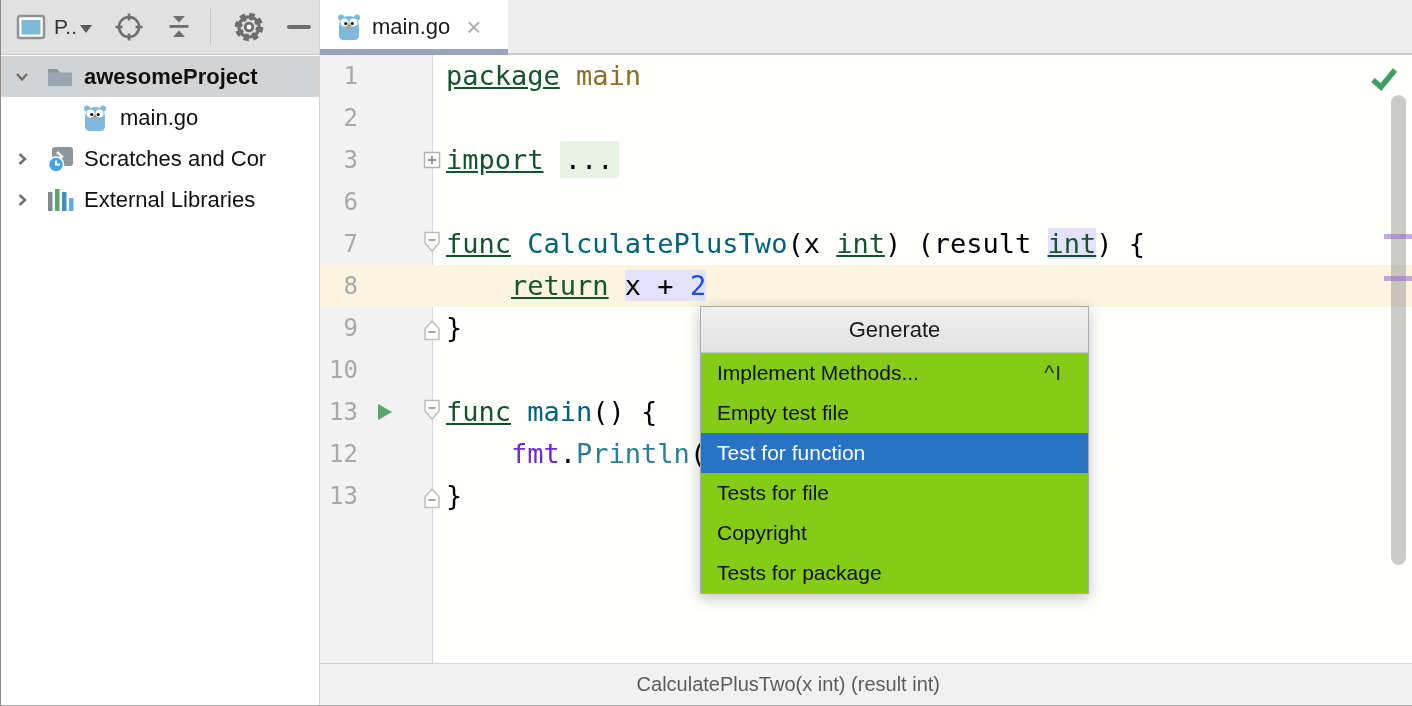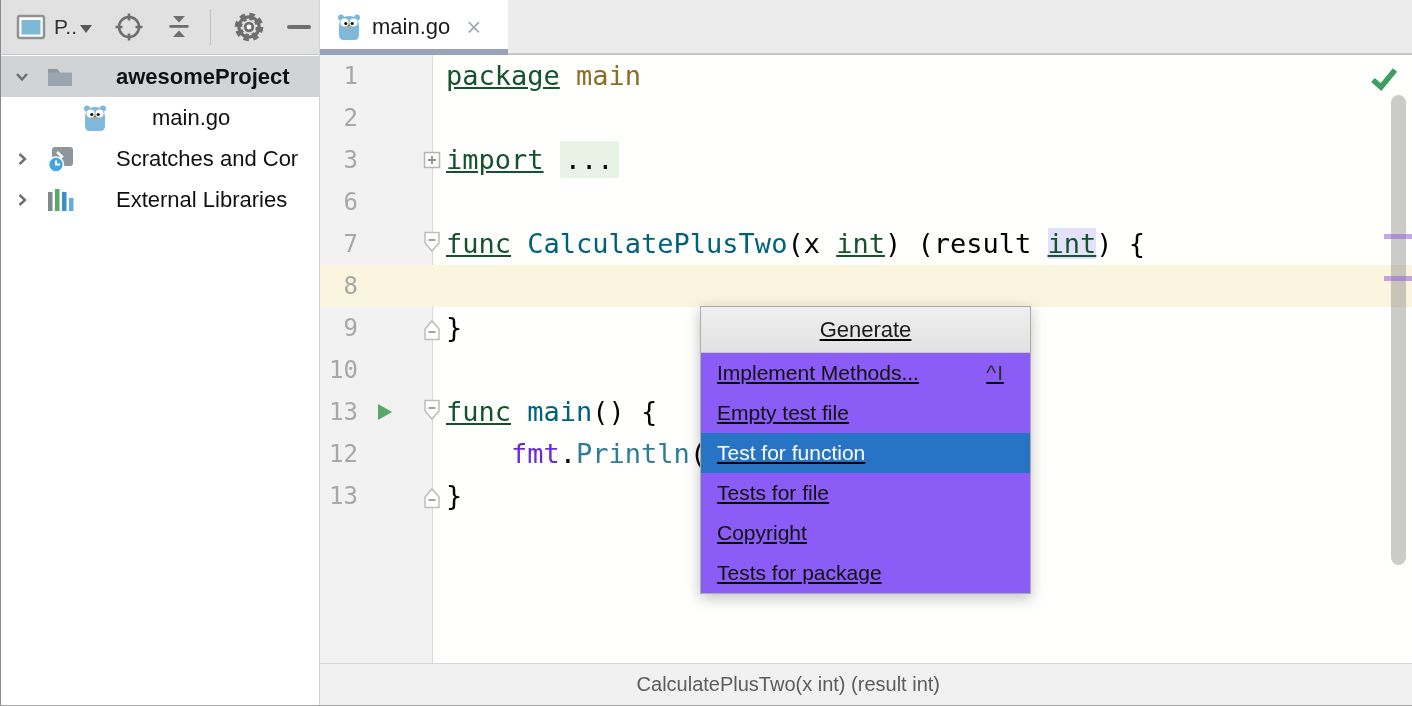--- a/index.html
+++ b/index.html
@@ -17,21 +17,21 @@
          border-top:8px solid #595959;margin-left:3px;margin-top:4px;}
   .tbtn{margin-left:20px;display:flex;align-items:center;}
   .tsep{width:1px;height:36px;background:#C2C2C2;margin-left:18px;}
   .hidebar{width:24px;height:4px;background:#6E6E6E;border-radius:2px;}
   .tree{padding-top:1px;}
   .trow{height:41px;display:flex;align-items:center;padding-left:12px;font-size:22px;color:#101010;}
   .trow.selected{background:#D2D3D4;}
   .chev{width:34px;display:flex;align-items:center;}
   .ticon{width:38px;display:flex;align-items:center;}
   .indent{width:70px;}
-  .tlabel{white-space:nowrap;overflow:hidden;margin-left:32px;}
+  .tlabel{white-space:nowrap;overflow:hidden;}
   .tlabel.bold{font-weight:bold;}
   
   .editor{position:absolute;left:320px;top:0;right:0;bottom:0;}
   .tabstrip{height:55px;background:#ECECEC;border-bottom:2px solid #C8C8C8;
             box-sizing:border-box;display:flex;}
   .tab{width:188px;height:53px;background:#FFFFFF;display:flex;align-items:center;
        padding-left:16px;box-sizing:border-box;position:relative;}
   .tab::after{content:'';position:absolute;left:0;right:0;bottom:-2px;height:6px;background:#9AA3BC;}
   .tab-title{font-size:22px;color:#1B1B1B;margin-left:10px;}
   .tab-close{margin-left:16px;color:#A9AEB4;font-size:26px;line-height:20px;}
@@ -51,22 +51,22 @@
   .c-kw{color:#14532d;text-decoration:underline;} .c-fn{color:#00627A;} .c-call{color:#2E7D94;}
   .c-num{color:#1750EB;} .c-pkg{color:#8A6E28;} .c-fmt{color:#6d28d9;}
   .bg-lav{background:#E3E1FC;}
   .bg-green{background:#E9F3E5;padding:3px 5px;border-radius:2px;}
   .check{position:absolute;right:14px;top:11px;}
   .scrollbar{position:absolute;right:6px;top:40px;width:15px;height:470px;
              background:rgba(125,125,125,0.40);border-radius:8px;}
   .stripe{position:absolute;right:0;width:28px;height:5px;background:rgba(147,96,216,0.55);}
   .stripe.s1{top:179px;} .stripe.s2{top:221px;}
   
-  .menu{position:absolute;left:380px;top:251px;width:331px;background:#8b5cf6;
-        border:1px solid #ACACAC;box-shadow:0 4px 14px rgba(0,0,0,0.25);z-index:20;box-sizing:border-box;text-decoration:underline;}
+  .menu{position:absolute;left:380px;top:251px;width:389px;background:#84cc16;
+        border:1px solid #ACACAC;box-shadow:0 4px 14px rgba(0,0,0,0.25);z-index:20;box-sizing:border-box;}
   .menu-header{height:46px;background:linear-gradient(#EFEFEF,#E2E2E2);border-bottom:1px solid #C9C9C9;
                display:flex;align-items:center;justify-content:center;font-size:22px;color:#1A1A1A;
                box-sizing:border-box;}
   .menu-item{height:40px;display:flex;align-items:center;justify-content:space-between;
              padding:0 26px 0 16px;font-size:21px;color:#101010;}
   .menu-item.selected{background:#2874C4;color:#FFFFFF;}
   .mi-shortcut{color:#2B2B2B;font-size:21px;letter-spacing:1px;}
   
   .statusbar{position:absolute;left:320px;right:0;bottom:0;height:43px;background:#F1F1F1;
              border-top:1px solid #D6D6D6;box-sizing:border-box;}
@@ -237,20 +237,21 @@
             <div class="fold">
               <svg width="22" height="26" viewBox="0 0 22 26">
                 <path d="M4 1.5 H18 V12 L11 20 L4 12 Z" fill="#FFFFFF" stroke="#BDBDBD" stroke-width="1.5"></path>
                 <path d="M7.5 9 H14.5" stroke="#9A9A9A" stroke-width="1.8"></path>
               </svg>
             </div>
             <div class="codeline"><span class="c-kw">func</span><span> </span><span class="c-fn">CalculatePlusTwo</span><span>(x </span><span class="c-kw">int</span><span>) (result </span><span class="c-kw bg-lav">int</span><span>) {</span></div>
           </div>
           <div class="eline current">
             <div class="lnum">8</div>
+            <div class="codeline"><span>    </span><span class="c-kw">return</span><span> </span><span class="bg-lav">x + </span><span class="c-num bg-lav">2</span></div>
           </div>
           <div class="eline">
             <div class="lnum">9</div>
             <div class="fold">
               <svg width="22" height="26" viewBox="0 0 22 26">
                 <path d="M4 24.5 H18 V14 L11 6 L4 14 Z" fill="#FFFFFF" stroke="#BDBDBD" stroke-width="1.5"></path>
                 <path d="M7.5 17 H14.5" stroke="#9A9A9A" stroke-width="1.8"></path>
               </svg>
             </div>
             <div class="codeline"><span>}</span></div>

